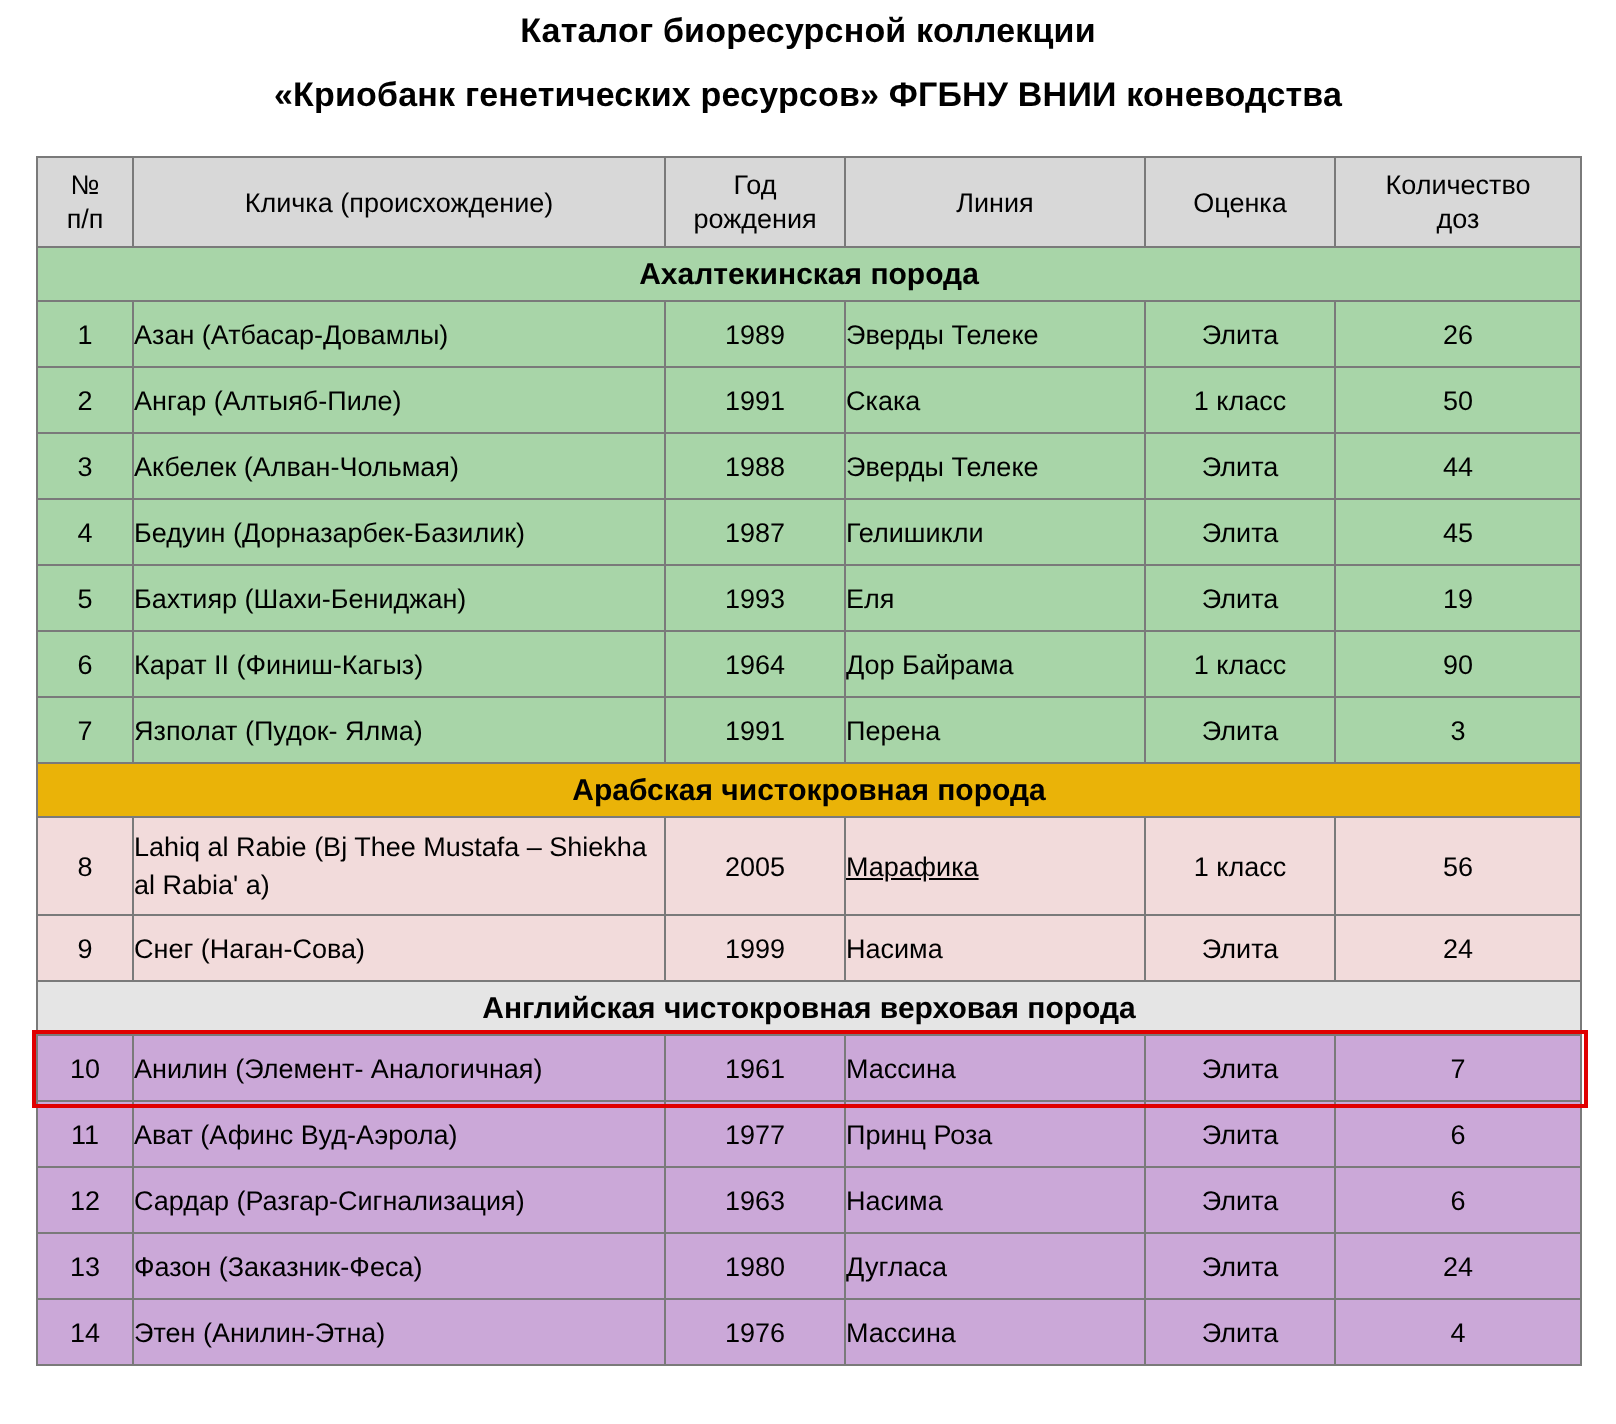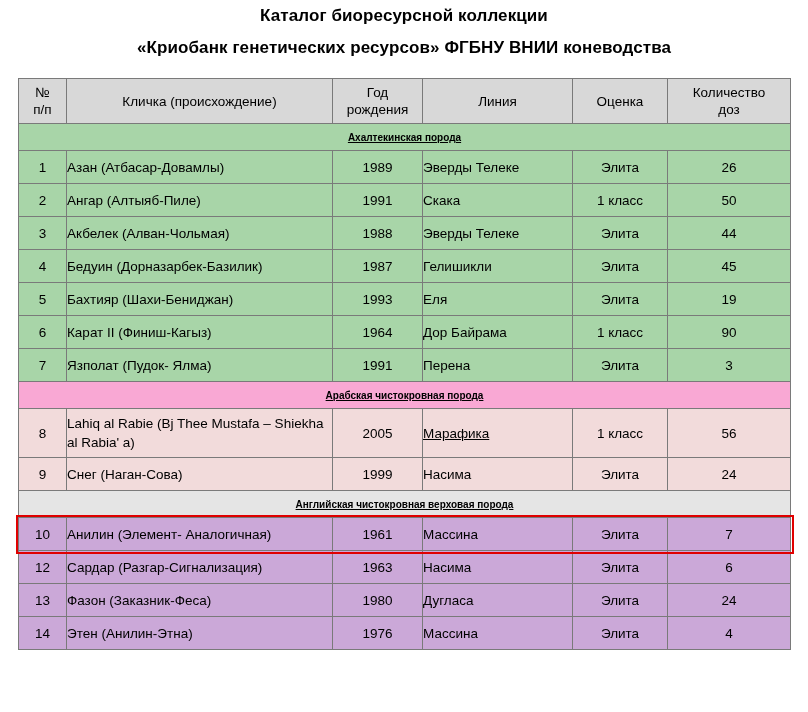--- a/index.html
+++ b/index.html
@@ -57,27 +57,26 @@
     background: #d8d8d8;
     text-align: center;
     font-size: 13.5px;
     height: 44px;
     line-height: 17px;
     padding: 2px 4px;
   }
   .group-row td {
     text-align: center;
     font-weight: bold;
-    font-size: 10px;
+    font-size: 15px;
     height: 26px;
     padding: 2px 4px;
-    text-decoration: underline;
   }
   .group-ahal td { background: #a8d5a8; }
-  .group-arab td { background: #f9a8d4; }
+  .group-arab td { background: #eab308; }
   .group-eng  td { background: #e5e5e5; }
 
   tr.row-ahal td { background: #a8d5a8; }
   tr.row-arab td { background: #f2dbdb; }
   tr.row-eng  td { background: #cba8d8; }
 
   tr.data-row td {
     height: 32px;
     font-size: 13.5px;
   }
@@ -222,20 +221,28 @@
           </tr>
           <tr class="data-row row-eng">
             <td class="num">10</td>
             <td class="name">Анилин  (Элемент- Аналогичная)</td>
             <td class="year">1961</td>
             <td class="line">Массина</td>
             <td class="grade">Элита</td>
             <td class="doses">7</td>
           </tr>
           <tr class="data-row row-eng">
+            <td class="num">11</td>
+            <td class="name">Ават  (Афинс Вуд-Аэрола)</td>
+            <td class="year">1977</td>
+            <td class="line">Принц Роза</td>
+            <td class="grade">Элита</td>
+            <td class="doses">6</td>
+          </tr>
+          <tr class="data-row row-eng">
             <td class="num">12</td>
             <td class="name">Сардар  (Разгар-Сигнализация)</td>
             <td class="year">1963</td>
             <td class="line">Насима</td>
             <td class="grade">Элита</td>
             <td class="doses">6</td>
           </tr>
           <tr class="data-row row-eng">
             <td class="num">13</td>
             <td class="name">Фазон  (Заказник-Феса)</td>

